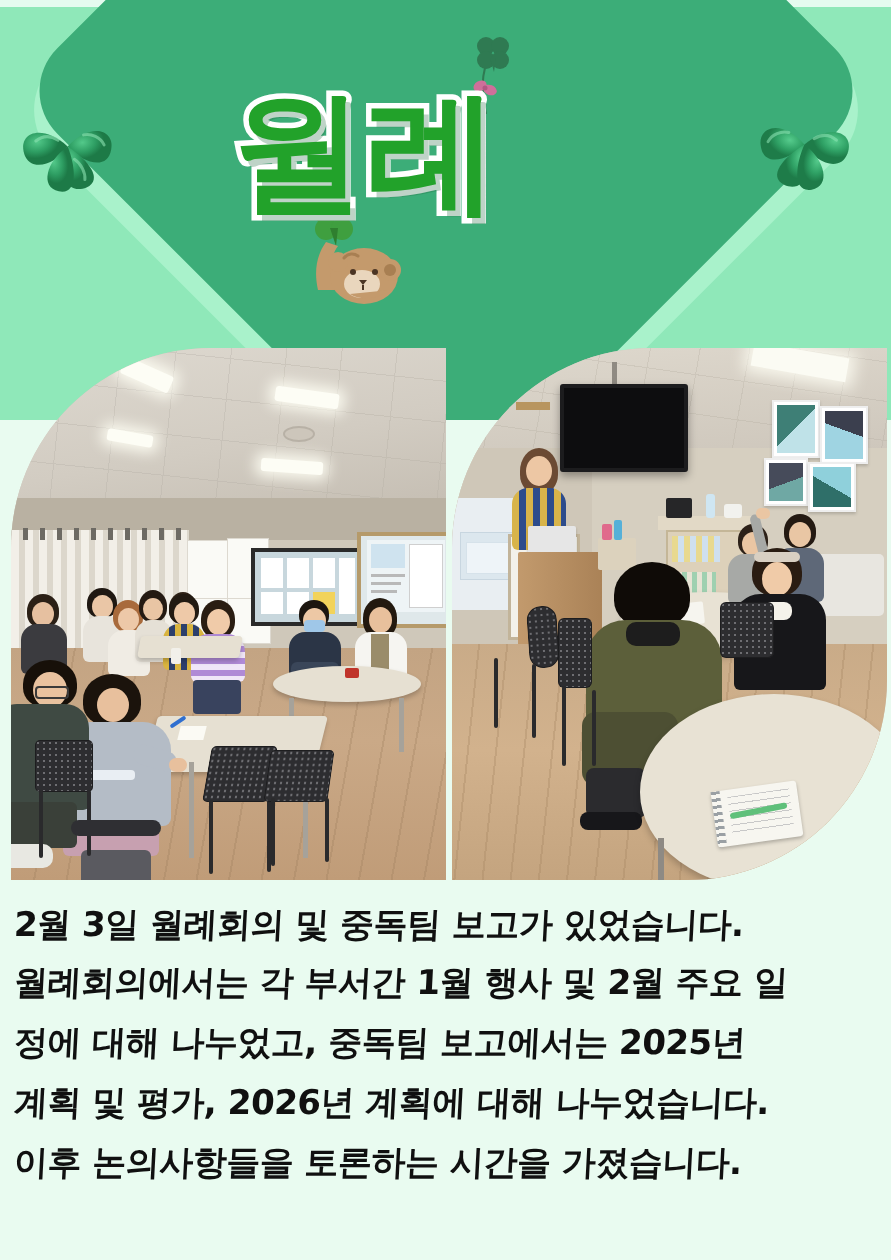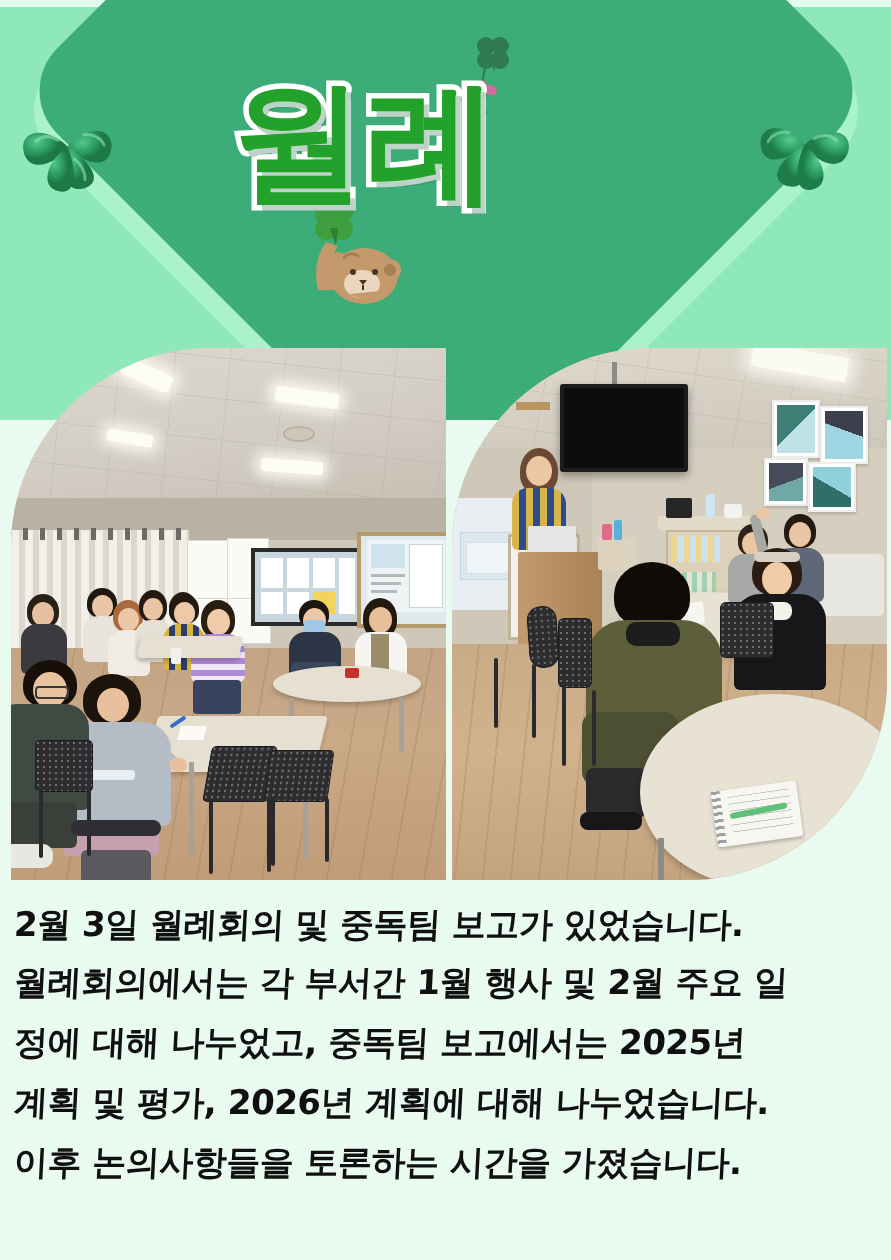--- a/index.html
+++ b/index.html
@@ -35,21 +35,21 @@
 
   
   .clover3d{position:absolute;width:120px;height:120px;}
   .clover-left{left:10px;top:88px;transform:rotate(-12deg);}
   .clover-right{left:742px;top:86px;transform:rotate(14deg) scaleX(-1);}
 
   
   .bear{position:absolute;left:296px;top:198px;width:110px;height:112px;}
 
   
-  .title-wrap{position:absolute;left:0;top:4px;width:801px;height:420px;}
+  .title-wrap{position:absolute;left:0;top:14px;width:801px;height:420px;}
   .ttl{
     position:absolute;font-weight:900;letter-spacing:2px;
     color:#22a22a;
     -webkit-text-stroke:11px #ffffff;
     paint-order:stroke fill;
     text-shadow:5px 6px 0 rgba(40,110,70,.30);
     white-space:nowrap;line-height:1;
   }
   .ttl-1{left:232px;top:72px;font-size:132px;}
   .ttl-2{left:404px;top:200px;font-size:132px;}

